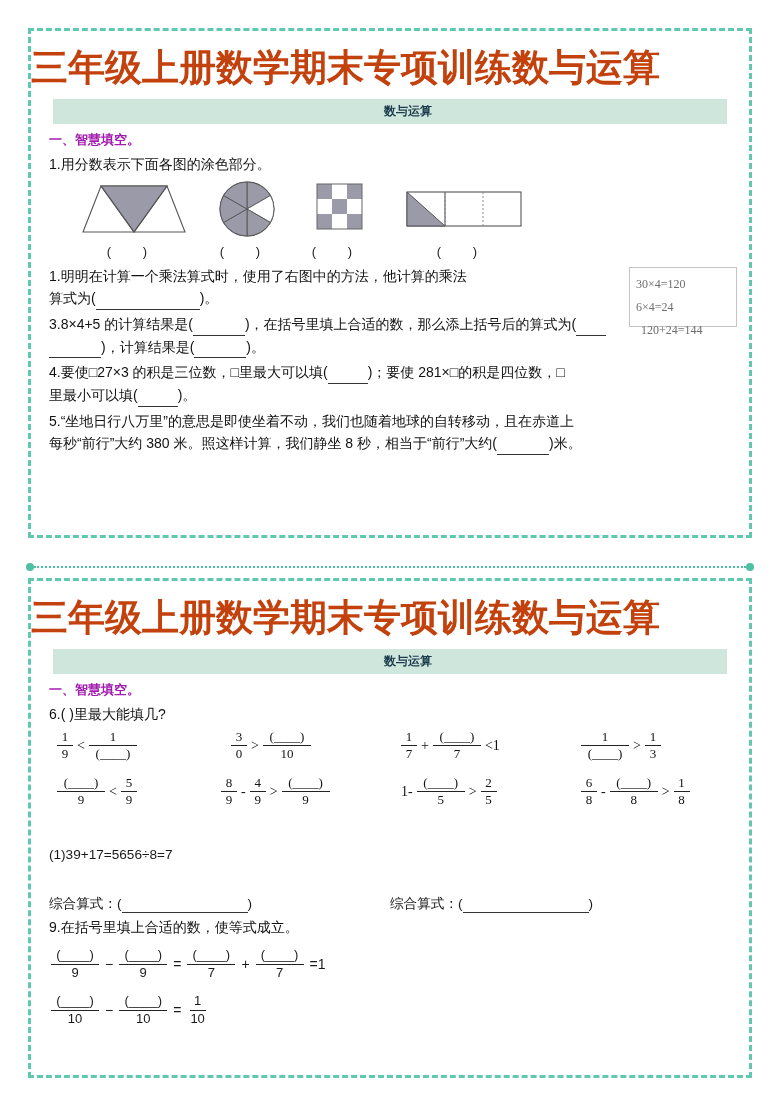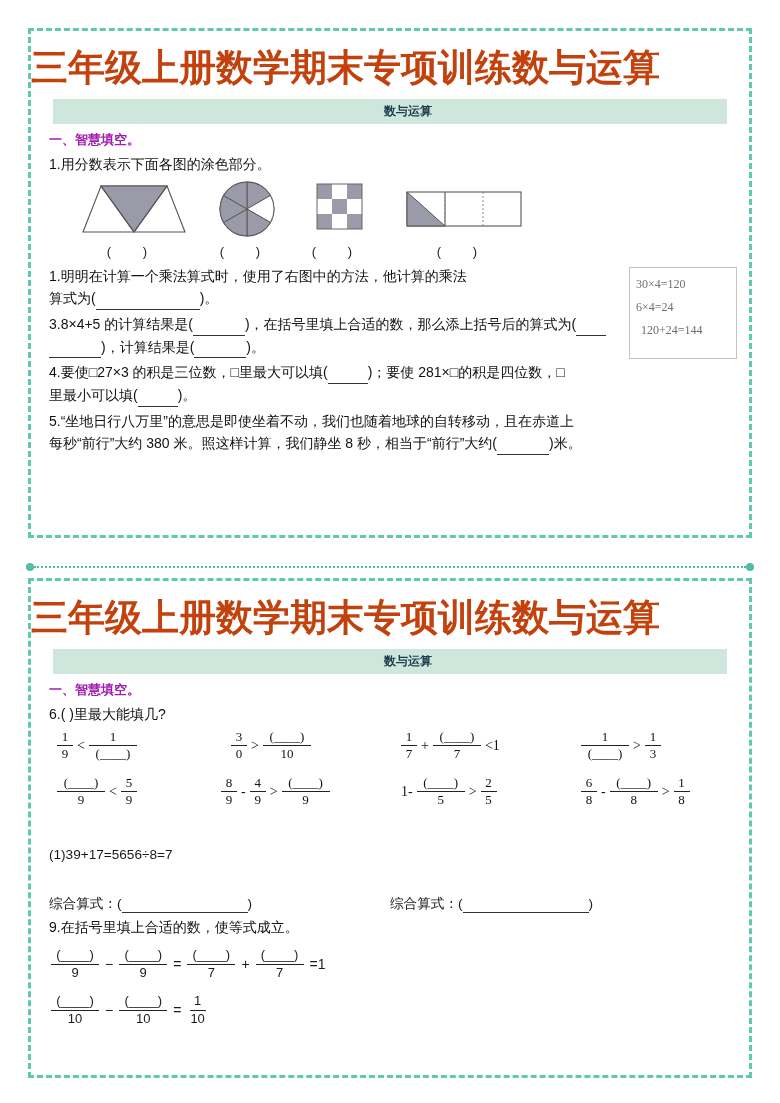--- a/index.html
+++ b/index.html
@@ -111,21 +111,21 @@
     letter-spacing: 14px;
     color: #222;
     margin-top: 2px;
   }
 
   .formula-box {
     position: absolute;
     right: 12px;
     top: 236px;
     width: 108px;
-    height: 92px;
+    height: 60px;
     border: 1px solid #c4c4c4;
     background: #fff;
     font-family: "Liberation Serif", "DejaVu Serif", serif;
     font-size: 12px;
     color: #6e6e6e;
     padding: 5px 6px;
     box-sizing: border-box;
     line-height: 1.9;
   }
   .formula-box div { white-space: nowrap; }

